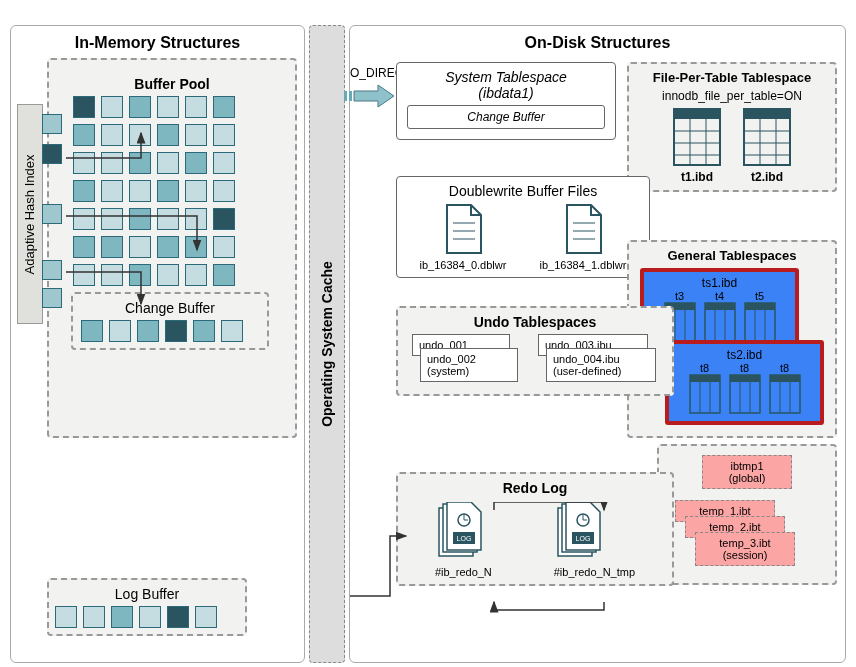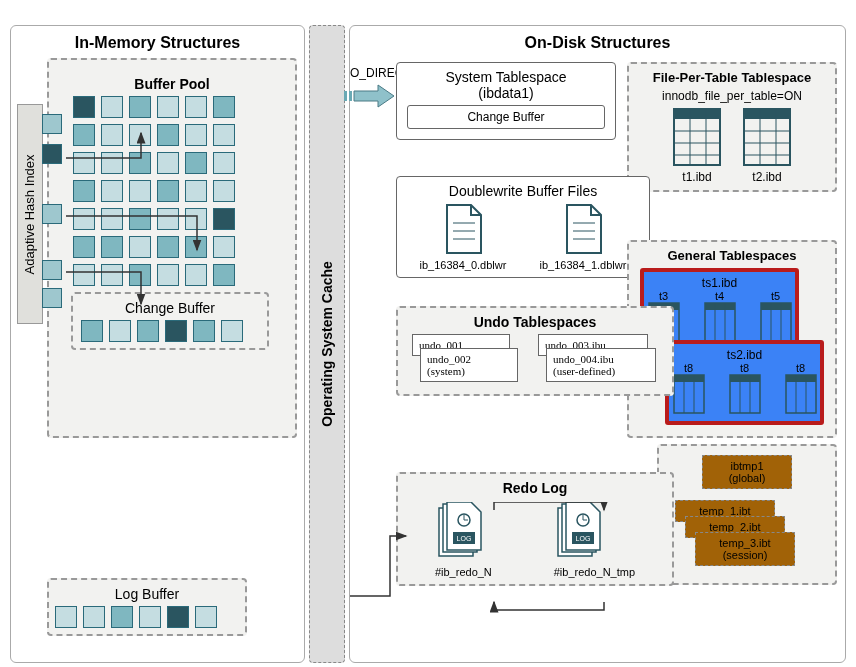--- a/index.html
+++ b/index.html
@@ -32,51 +32,51 @@
 
 
 .os-cache { width: 36px; height: 638px; background: #ddd; border: 1px dashed #888; border-radius: 4px; display: flex; align-items: center; justify-content: center; position: relative; margin-top: 0; }
 
 
 .on-disk { width: 508px; height: 638px; position: relative; }
 
 .odirect-arrow { position: absolute; left: -6px; top: 58px; width: 50px; height: 24px; }
 .odirect-label { position: absolute; left: 0px; top: 40px; font-size: 12px; }
 
-.sys-ts { position: absolute; left: 46px; top: 36px; width: 220px; }
+.sys-ts { position: absolute; left: 46px; top: 36px; width: 220px; font-style: italic; }
 .file-per-table { position: absolute; right: 8px; top: 36px; width: 210px; text-align: center; }
 .dbw { position: absolute; left: 46px; top: 150px; width: 254px; text-align: center; }
 .gen-ts { position: absolute; right: 8px; top: 214px; width: 210px; }
 .undo-ts { position: absolute; left: 46px; top: 280px; width: 278px; }
 .temp-ts { position: absolute; right: 8px; top: 418px; width: 180px; }
 .redo-log { position: absolute; left: 46px; top: 446px; width: 278px; }
 
 .table-icon { display: inline-block; width: 50px; height: 60px; position: relative; }
 .table-icon svg { width: 100%; height: 100%; }
 .mini-table { display: inline-block; width: 32px; height: 40px; }
 
 .file-icon { display: inline-block; width: 44px; height: 54px; }
 .log-icon { display: inline-block; width: 52px; height: 62px; position: relative; }
 
 .inner-label { text-align: center; font-size: 12px; border: 1px solid #666; border-radius: 3px; padding: 4px; margin: 4px; background: #fff; }
 
-.fpt-row { display: flex; justify-content: center; gap: 20px; margin-top: 4px; }
+.fpt-row { display: flex; justify-content: center; gap: 20px; margin-top: 4px; font-weight: bold; }
 .fpt-item { text-align: center; font-size: 12px; }
 
 .gen-group { border: 4px solid #b91c1c; border-radius: 3px; padding: 4px; margin: 5px; background: #3b82f6; position: relative; }
 .gen-label { font-size: 12px; text-align: center; }
-.gen-row { display: flex; justify-content: center; gap: 24px; }
+.gen-row { display: flex; justify-content: center; gap: 8px; }
 .t-label { font-size: 11px; text-align: center; }
 
 .undo-pair { display: flex; gap: 6px; justify-content: center; margin-top: 4px; }
 .undo-box { border: 1px solid #666; padding: 4px 6px; font-size: 11px; background: #fff; position: relative; }
 .undo-stack { position: relative; width: 120px; height: 54px; }
-.undo-stack .undo-box { position: absolute; font-family: Liberation Serif, serif; }
-
-.temp-box { border: 1px dashed #888; padding: 4px 8px; font-size: 11px; text-align: center; margin: 3px auto; background: #a16207; }
+.undo-stack .undo-box { position: absolute; }
+
+.temp-box { border: 1px dashed #888; padding: 4px 8px; font-size: 11px; text-align: center; margin: 3px auto; background: #fca5a5; }
 
 .redo-row { display: flex; justify-content: space-around; align-items: center; margin-top: 6px; position: relative; }
 .redo-item { text-align: left; font-size: 11px; }
 
 .dbw-row { display: flex; justify-content: space-around; margin-top: 4px; }
 .dbw-item { text-align: center; font-size: 11px; }
 
 .arrow-line { stroke: #333; stroke-width: 1.5; fill: none; marker-end: url(#arrowhead); }
 svg.overlay { position: absolute; top: 0; left: 0; pointer-events: none; }
 </style>

